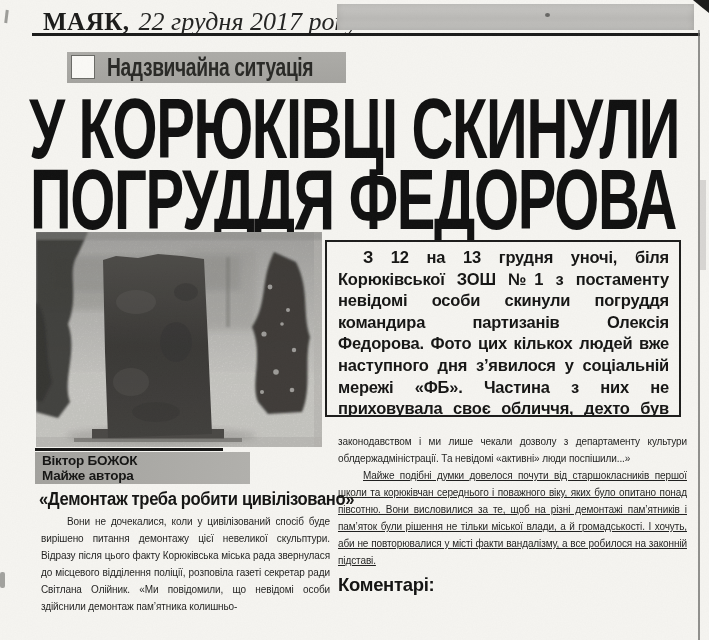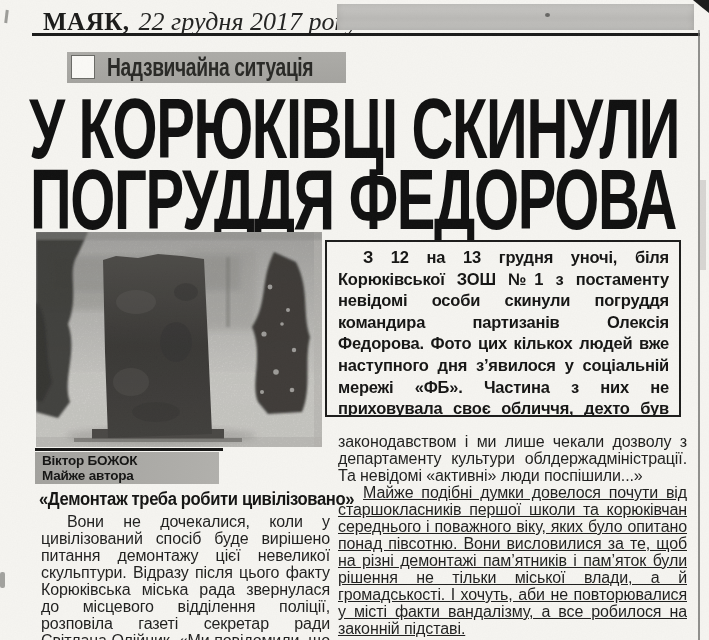--- a/index.html
+++ b/index.html
@@ -57,34 +57,34 @@
     font-weight:700;font-size:86px;fill:#101010;letter-spacing:-2px;
   }
 
   
   .photo{position:absolute;left:36px;top:232px;width:286px;height:215px;margin:0;padding:0;}
   .photo svg{display:block;filter:blur(.3px) contrast(.98);}
 
   
   .caption-rule{position:absolute;left:35px;top:448px;width:188px;height:2.5px;background:#161615;}
   .caption{
-    position:absolute;left:35px;top:452px;width:184px;height:32px;
+    position:absolute;left:35px;top:452px;width:215px;height:32px;
     background:linear-gradient(90deg,#a3a29e,#b2b1ad);
     padding:2px 0 8px 7px;box-sizing:border-box;
   }
   .caption div{font-size:13.5px;font-weight:700;line-height:14.5px;color:#151514;letter-spacing:-.2px;}
 
   
   .subhead{
     position:absolute;left:39px;top:489px;margin:0;
     font-size:17.5px;font-weight:700;color:#141413;letter-spacing:-.4px;
     white-space:nowrap;transform:scaleX(.95);transform-origin:left center;
   }
   .body-par{
-    font-size:16px;line-height:17px;color:#1f1f1e;
+    font-size:10px;line-height:17px;color:#1f1f1e;
     text-align:justify;margin:0;letter-spacing:-.1px;
   }
   .left-par{
     position:absolute;left:41px;top:513px;width:289px;height:127px;
     overflow:hidden;text-indent:26px;
   }
 
   
   .lead-box{
     position:absolute;left:325px;top:240px;width:356px;height:177px;

